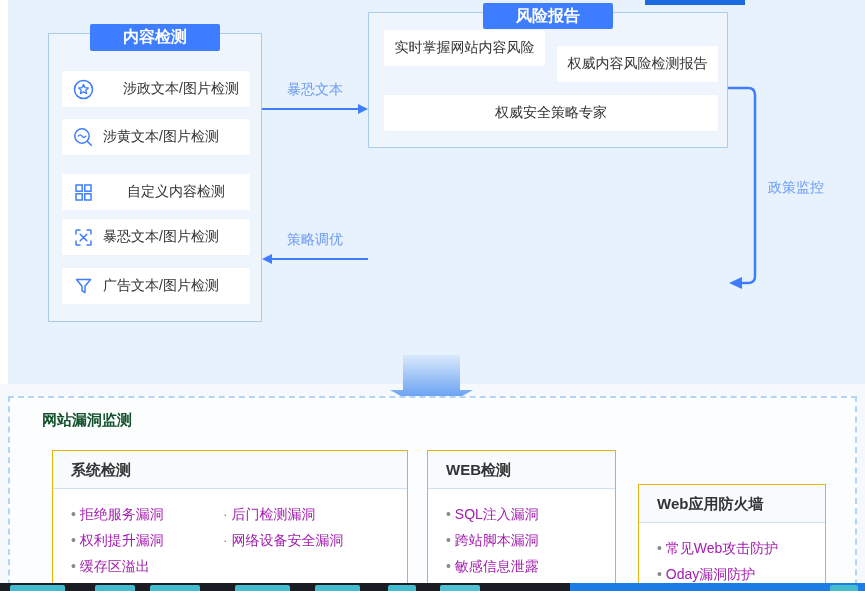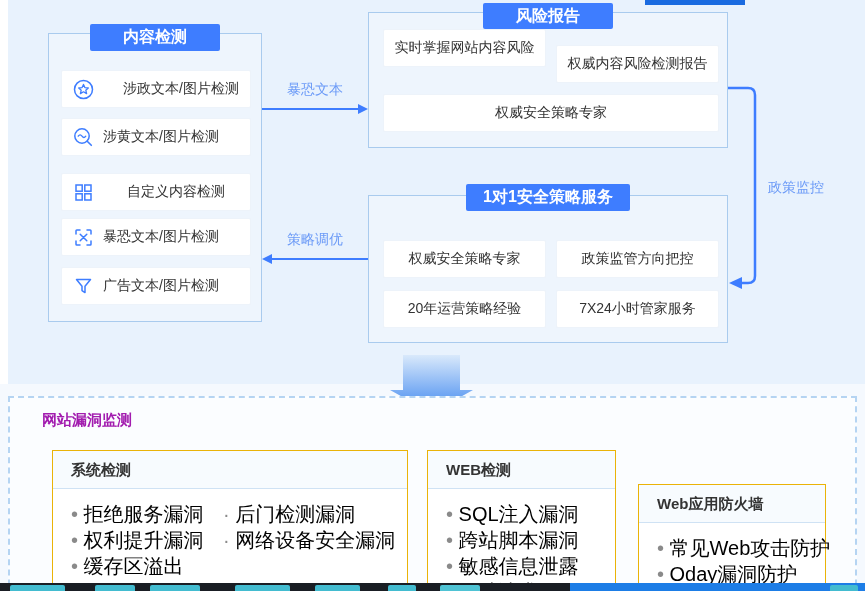--- a/index.html
+++ b/index.html
@@ -31,26 +31,26 @@
   .h-line { position:absolute; height:2px; background:#3e7dff; }
   .arr-right { position:absolute; width:0; height:0; border-top:5px solid transparent;
     border-bottom:5px solid transparent; border-left:10px solid #3e7dff; }
   .arr-left { position:absolute; width:0; height:0; border-top:5px solid transparent;
     border-bottom:5px solid transparent; border-right:10px solid #3e7dff; }
   svg.overlay { position:absolute; overflow:visible; }
 
   
   .vuln-panel { position:absolute; left:8px; top:396px; width:849px; height:210px;
     border:2px dashed #b5d4f2; background:#fbfdff; }
-  .vuln-title { position:absolute; left:32px; top:13px; color:#a21caf; font-size:15px; font-weight:bold; }
+  .vuln-title { position:absolute; left:32px; top:13px; color:#14532d; font-size:15px; font-weight:bold; }
   .vuln-card { position:absolute; top:52px; height:152px; background:#fff; border:1px solid #eab308; }
   .vuln-card .card-head { height:38px; line-height:38px; padding-left:18px; font-size:15px;
     font-weight:bold; color:#333; background:#f7fbfe; border-bottom:1px solid #cfe2f4; }
   .vuln-card ul { list-style:none; padding:12px 0 0 18px; }
-  .vuln-card li { font-size:20px; color:#000000; line-height:26px; white-space:nowrap; }
+  .vuln-card li { font-size:14px; color:#a21caf; line-height:26px; white-space:nowrap; }
   .vuln-card li.b1::before { content:"• "; color:#8a8a8a; }
   .vuln-card li.b2::before { content:"· "; color:#8a8a8a; }
   .two-col { display:flex; }
   .two-col ul:first-child { width:152px; }
 
   
   .cut-banner { position:absolute; left:0; top:583px; width:865px; height:8px; }
   .cut-dark { position:absolute; left:0; top:0; width:570px; height:8px; background:#1a1e24; }
   .cut-blue { position:absolute; left:570px; top:0; width:295px; height:8px; background:#1d7de6; }
   .cut-seg { position:absolute; top:2px; height:6px; background:#43bcd0; border-radius:2px 2px 0 0; }
@@ -110,27 +110,20 @@
     </div>
   </div>
 
   <div class="panel" style="left:368px; top:12px; width:360px; height:136px;">
     <div class="panel-header" style="top:-10px; width:130px; height:26px;">风险报告</div>
     <div class="white-box" style="left:14px; top:16px; width:163px; height:38px;text-align:center;">实时掌握网站内容风险</div>
     <div class="white-box" style="left:187px; top:32px; width:163px; height:38px;">权威内容风险检测报告</div>
     <div class="white-box" style="left:14px; top:81px; width:336px; height:38px;">权威安全策略专家</div>
   </div>
 
-  <div class="panel" style="left:368px; top:195px; width:360px; height:148px;">
-    <div class="panel-header" style="top:-12px; width:164px; height:27px;">1对1安全策略服务</div>
-    <div class="white-box" style="left:14px; top:44px; width:163px; height:38px;">权威安全策略专家</div>
-    <div class="white-box" style="left:187px; top:44px; width:163px; height:38px;">政策监管方向把控</div>
-    <div class="white-box" style="left:14px; top:94px; width:163px; height:38px;">20年运营策略经验</div>
-    <div class="white-box" style="left:187px; top:94px; width:163px; height:38px;">7X24小时管家服务</div>
-  </div>
 
   <div class="edge-label" style="left:262px; top:81px; width:106px;">暴恐文本</div>
   <div class="h-line" style="left:262px; top:108px; width:96px;"></div>
   <div class="arr-right" style="left:358px; top:104px;"></div>
 
   <div class="edge-label" style="left:262px; top:231px; width:106px;">策略调优</div>
   <div class="h-line" style="left:272px; top:258px; width:96px;"></div>
   <div class="arr-left" style="left:262px; top:254px;"></div>
 
   <svg class="overlay" style="left:718px; top:78px;" width="50" height="215" viewBox="0 0 50 215">

